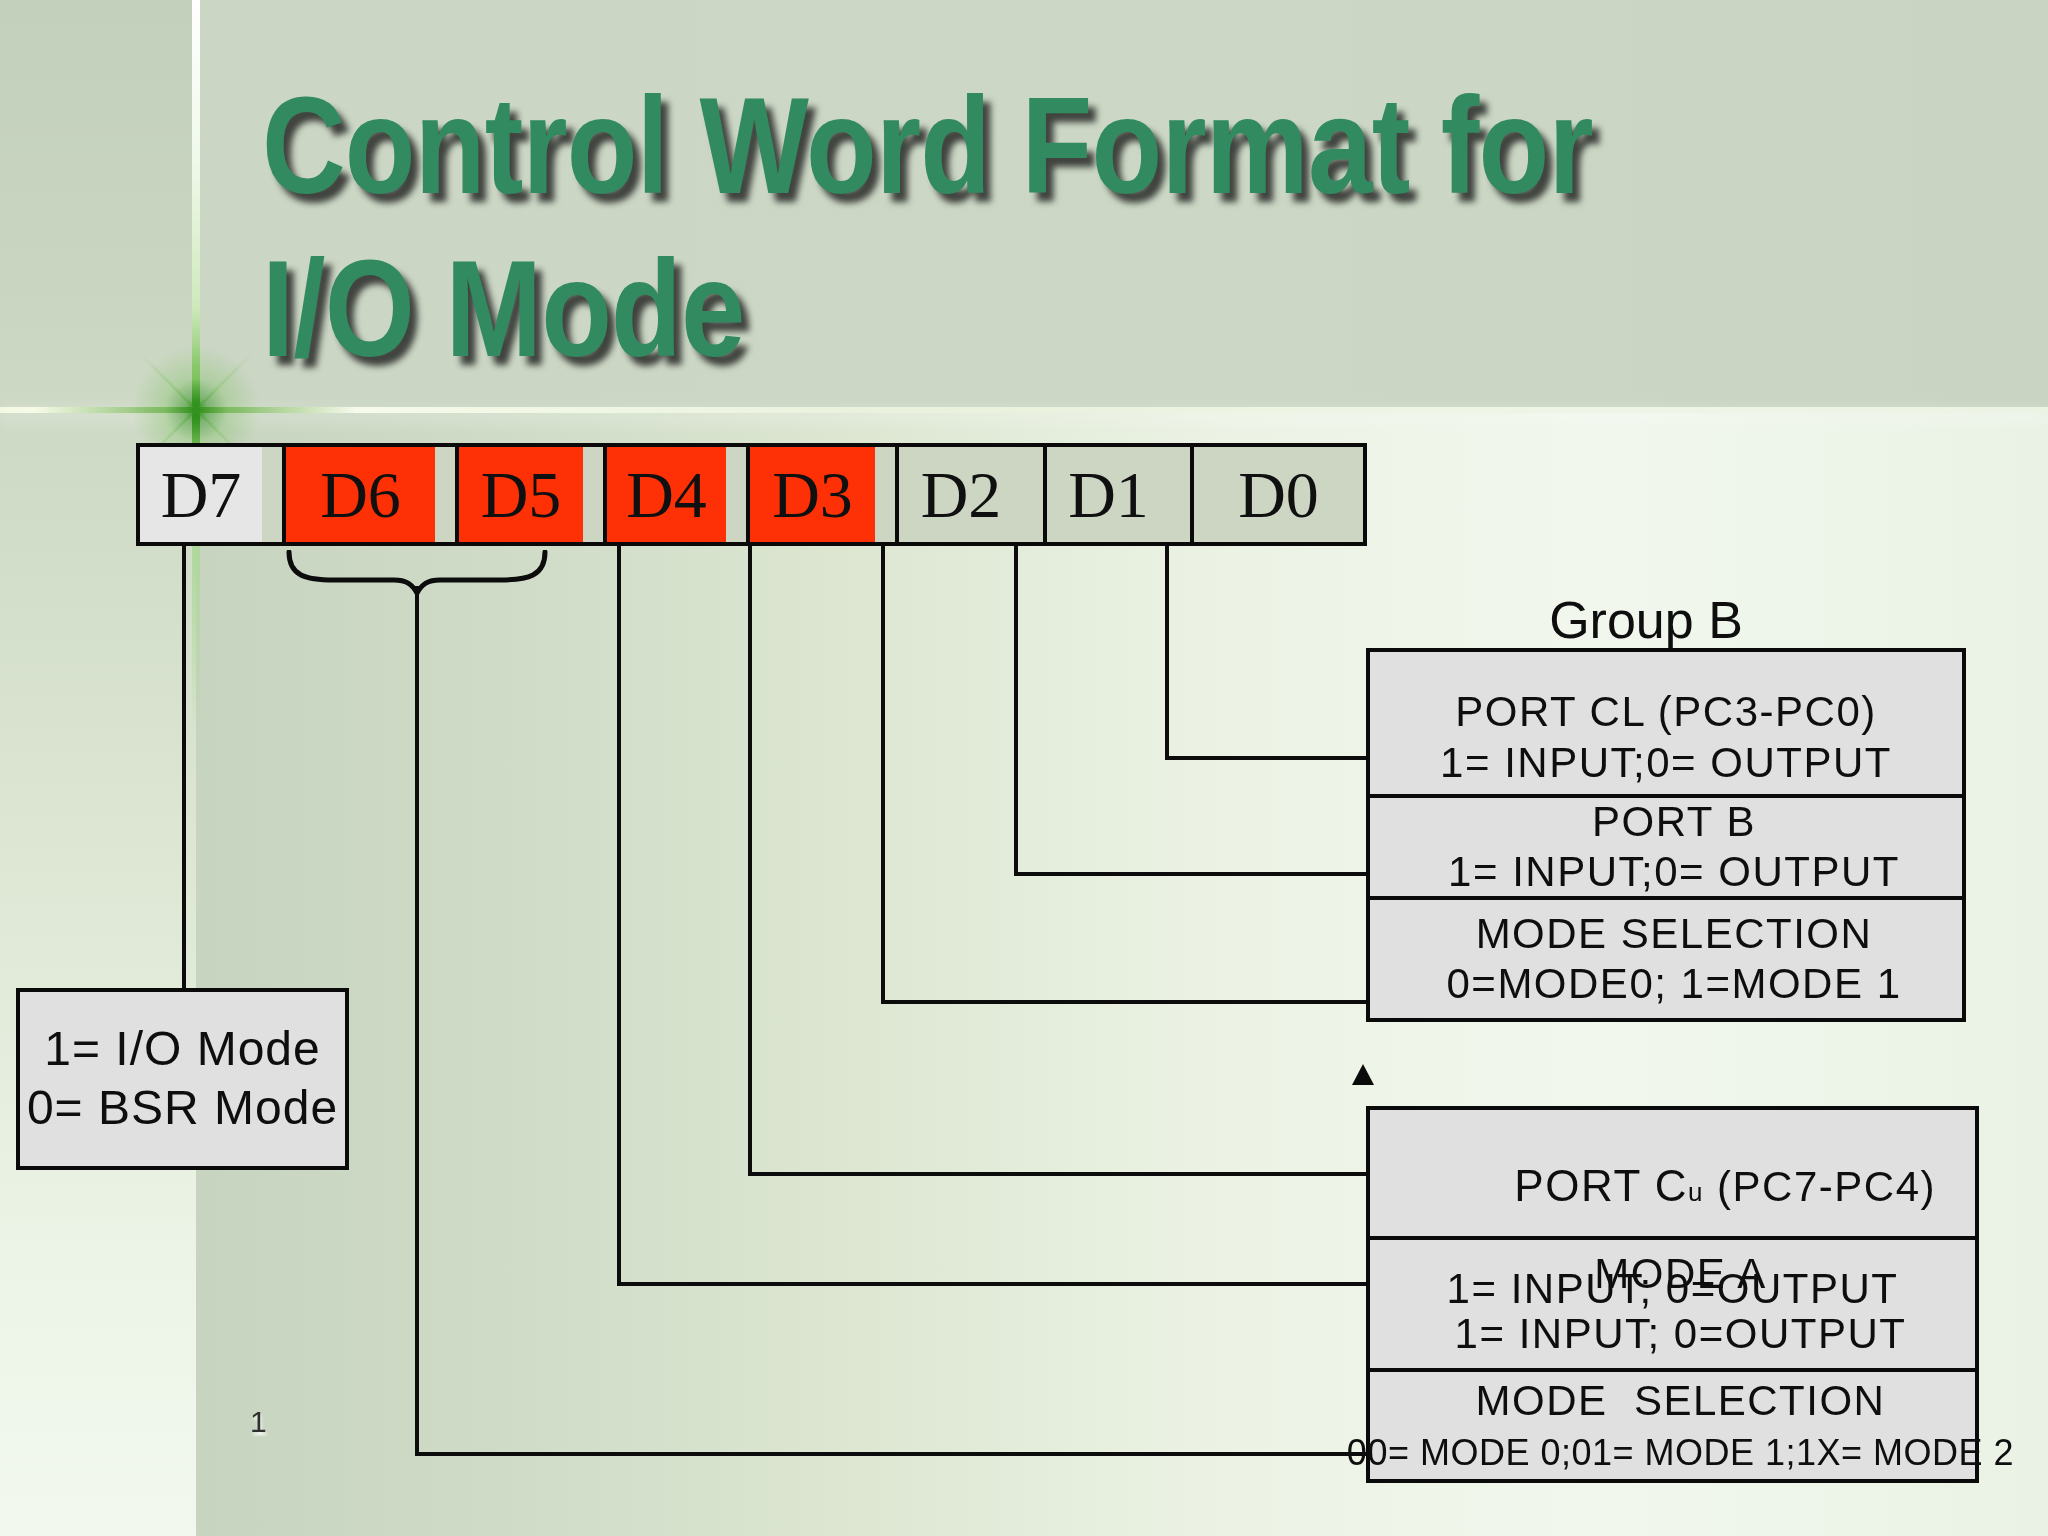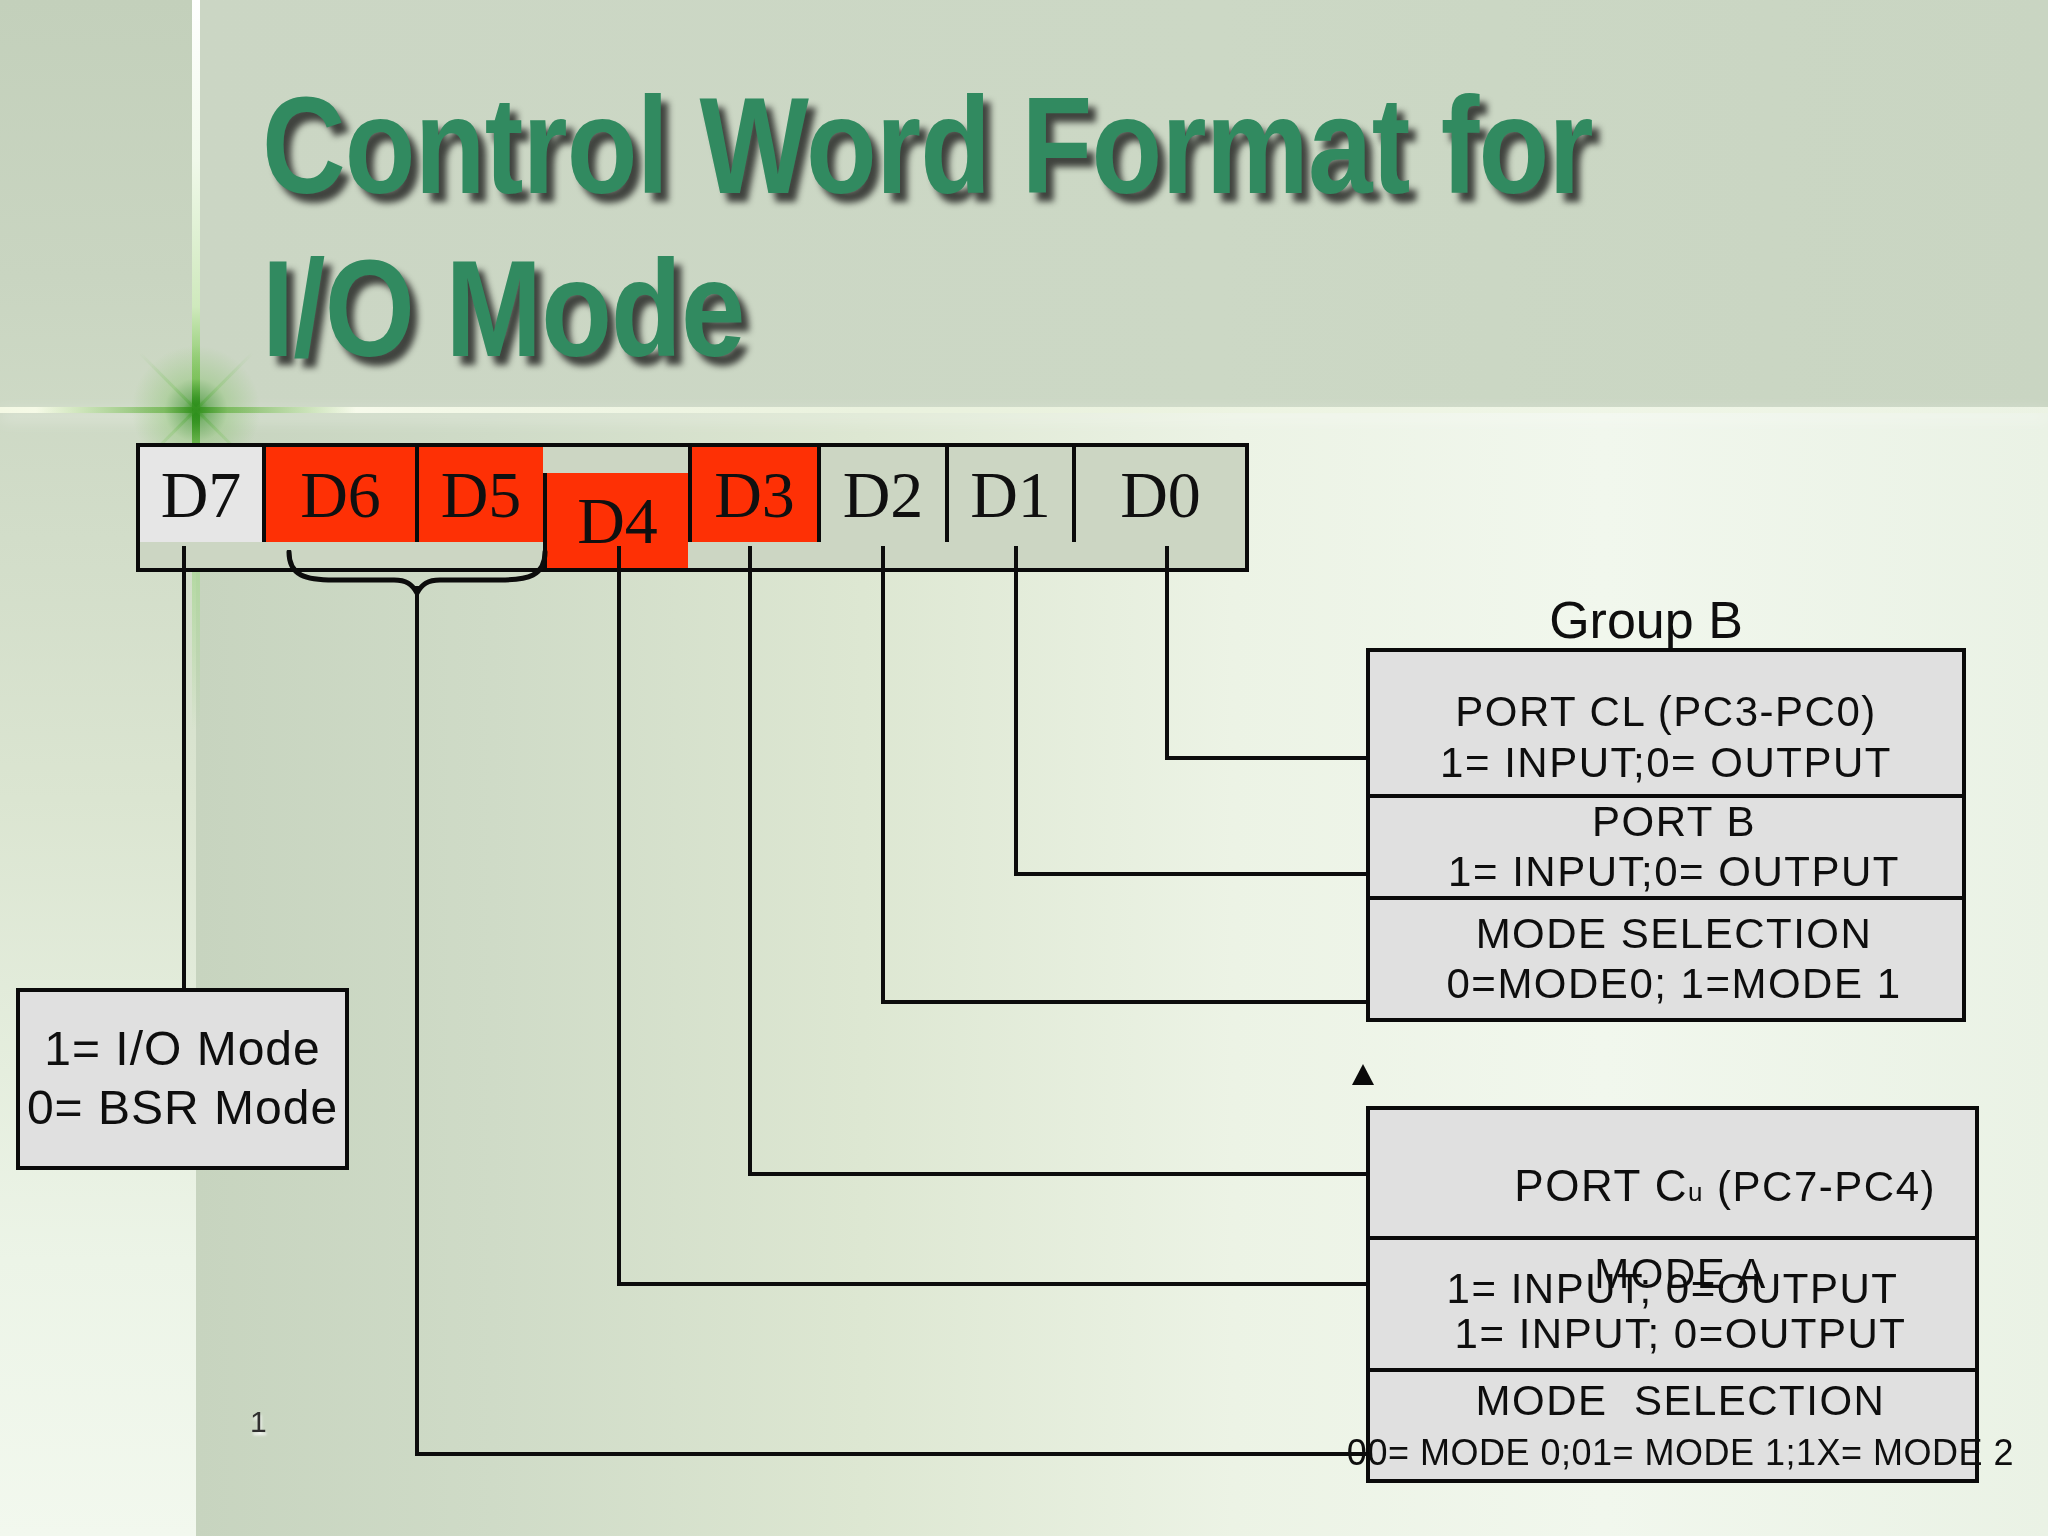--- a/index.html
+++ b/index.html
@@ -26,28 +26,28 @@
   .ray-diag{position:absolute;left:116px;top:408px;width:160px;height:3px;
     background:linear-gradient(90deg,rgba(120,200,90,0) 0%,rgba(110,190,80,.45) 50%,rgba(120,200,90,0) 100%);}
   .ray-d1{transform:rotate(45deg);}
   .ray-d2{transform:rotate(-45deg);}
   
   .title{position:absolute;left:262px;top:64px;color:#318a60;font-weight:bold;
     font-size:138px;line-height:1.18;letter-spacing:-1px;
     transform:scaleX(.84);transform-origin:left top;white-space:nowrap;
     text-shadow:9px 9px 7px rgba(18,18,18,.75);}
   
-  .bitrow{position:absolute;left:136px;top:443px;display:flex;border:4px solid #0a0a0a;background:#ccd6c3;}
+  .bitrow{position:absolute;left:136px;top:443px;display:flex;border:4px solid #0a0a0a;background:#ccd6c3;gap:20px;}
   .bit{height:95px;display:flex;align-items:center;justify-content:center;
     font-family:"Liberation Serif",serif;font-size:66px;color:#101010;border-left:4px solid #0a0a0a;box-sizing:border-box;}
   .bit:first-child{border-left:none;}
   .bit-white{background:#e6e6e6;}
   .bit-red{background:#fe3005;}
   .bit-green{background:#ccd6c3;}
-  .w-d7{width:122px;} .w-d6{width:153px;} .w-d5{width:128px;} .w-d4{width:145px;margin-top:26px;}
+  .w-d7{width:122px;} .w-d6{width:153px;} .w-d5{width:128px;} .w-d4{width:123px;}
   .w-d3{width:129px;} .w-d2{width:128px;} .w-d1{width:127px;} .w-d0{width:173px;}
   
   .vline,.hline{position:absolute;background:#0c0c0c;}
   .vline{width:4px;} .hline{height:4px;}
   .v-d7{left:182px;top:546px;height:442px;}
   .v-brace{left:415px;top:586px;height:870px;}
   .v-d4{left:617px;top:546px;height:740px;}
   .v-d3{left:748px;top:546px;height:630px;}
   .v-d2{left:881px;top:546px;height:458px;}
   .v-d1{left:1014px;top:546px;height:330px;}

